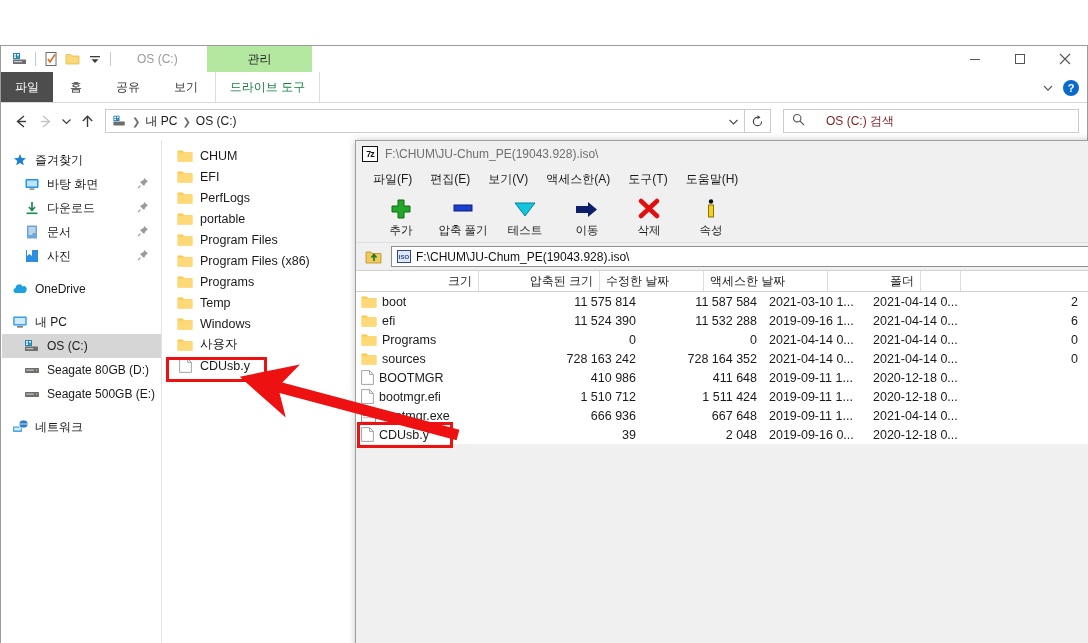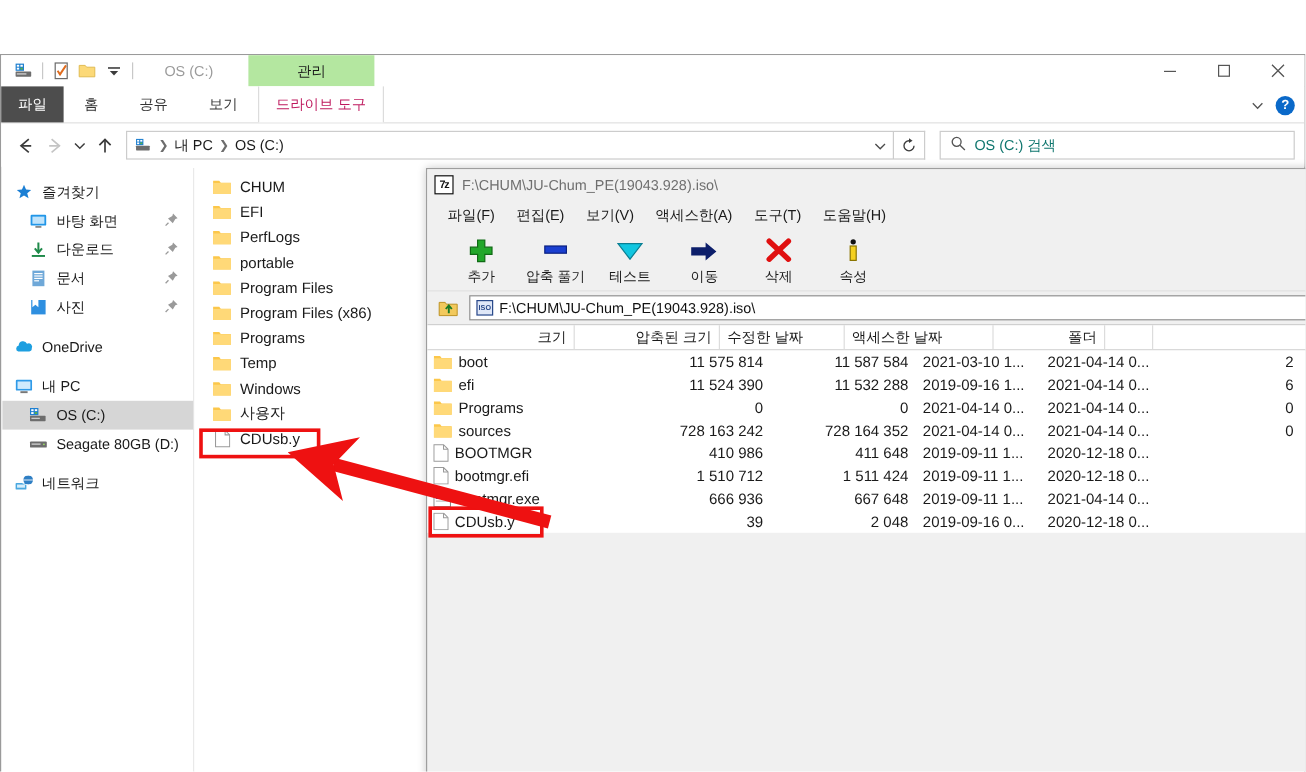--- a/index.html
+++ b/index.html
@@ -78,21 +78,21 @@
   }
   .tab {
     padding: 0 17px;
     display: flex; align-items: center; justify-content: center;
     font-size: 12px; color: #333333;
   }
   .tab-contextual {
     width: 105px;
     padding: 0;
     display: flex; align-items: center; justify-content: center;
-    font-size: 12px; color: #be185d;
+    font-size: 12px; color: #15803d;
     border-left: 1px solid #dcdcdc;
     border-right: 1px solid #dcdcdc;
     background: #ffffff;
   }
   .ribbon-right {
     position: absolute; right: 4px; top: 0;
     height: 31px; display: flex; align-items: center; gap: 6px;
   }
   .chev-down { width: 18px; height: 18px; display: flex; align-items: center; justify-content: center; }
   .help-circle {
@@ -139,23 +139,23 @@
     width: 26px; height: 24px;
     border: 1px solid #cccccc; border-left: none;
     display: flex; align-items: center; justify-content: center;
     color: #3b3b3b; background: #fff;
   }
   .searchbox {
     margin-left: 12px;
     flex: 1 1 auto; height: 24px;
     border: 1px solid #cccccc;
     background: #ffffff;
-    display: flex; align-items: center; gap: 7px;
+    display: flex; align-items: center; gap: 21px;
     padding: 0 8px;
-    font-size: 12px; color: #0f766e;
+    font-size: 12px; color: #7f1d1d;
   }
 
   
   .expbody {
     position: absolute; left: 1px; top: 94px;
     width: 1084px; height: 527px;
     display: flex;
     background: #ffffff;
   }
   .navpane {
@@ -550,20 +550,30 @@
           <div class="navitem l1">
             <span class="navicon">
               <svg width="16" height="16" viewBox="0 0 16 16">
                 <rect x="1" y="6" width="14" height="5" rx="0.8" fill="#6d6d6d"></rect>
                 <rect x="2.3" y="7.5" width="7.5" height="1.2" fill="#c9c9c9"></rect>
                 <circle cx="12.6" cy="8.3" r="0.8" fill="#9adc63"></circle>
               </svg>
             </span>
             <span>Seagate 80GB (D:)</span>
           </div>
+          <div class="navitem l1">
+            <span class="navicon">
+              <svg width="16" height="16" viewBox="0 0 16 16">
+                <rect x="1" y="6" width="14" height="5" rx="0.8" fill="#6d6d6d"></rect>
+                <rect x="2.3" y="7.5" width="7.5" height="1.2" fill="#c9c9c9"></rect>
+                <circle cx="12.6" cy="8.3" r="0.8" fill="#9adc63"></circle>
+              </svg>
+            </span>
+            <span>Seagate 500GB (E:)</span>
+          </div>
           <div class="navgap"></div>
           <div class="navitem">
             <span class="navicon">
               <svg width="16" height="16" viewBox="0 0 16 16">
                 <rect x="1" y="7.5" width="9" height="5.5" rx="0.7" fill="#4aa8e0"></rect>
                 <rect x="2.2" y="8.8" width="6.6" height="2.6" fill="#d7eefb"></rect>
                 <circle cx="11.5" cy="5" r="4" fill="#2f7fc4"></circle>
                 <path d="M7.5 5 h8 M11.5 1 a6 4 0 0 0 0 8 a6 4 0 0 0 0 -8" stroke="#ffffff" stroke-width="0.7" fill="none"></path>
               </svg>
             </span>

